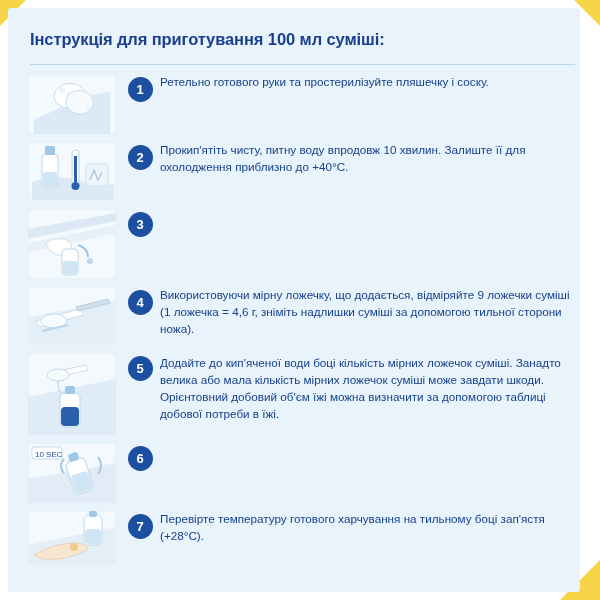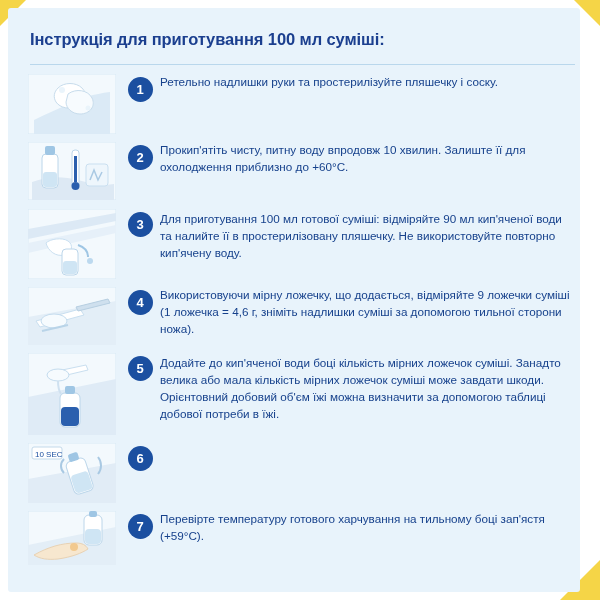--- a/index.html
+++ b/index.html
@@ -143,21 +143,21 @@
             <path d="M6 46 C18 40 28 36 40 30 C52 24 66 20 82 18 L82 60 L6 60 Z" fill="#dbeaf6"></path>
             <path d="M30 14 C36 8 48 8 54 14 C60 20 58 28 50 32 C42 36 32 34 28 28 C25 23 26 18 30 14 Z" fill="#ffffff" stroke="#c7dcec" stroke-width="1"></path>
             <path d="M40 20 C48 14 60 16 64 24 C68 32 62 40 52 40 C44 40 38 34 38 28 Z" fill="#f7fbfe" stroke="#c7dcec" stroke-width="1"></path>
             <circle cx="34" cy="16" r="3" fill="#eaf4fb"></circle>
             <circle cx="60" cy="34" r="2.5" fill="#eaf4fb"></circle>
           </svg>
         </div>
         <div class="num-col">
           <div class="num">1</div>
         </div>
-        <div class="text">Ретельно надлишки руки та простерилізуйте пляшечку і соску.</div>
+        <div class="text">Ретельно готового руки та простерилізуйте пляшечку і соску.</div>
       </div>
 
       <div class="step s2">
         <div class="thumb">
           <svg width="88" height="58" viewBox="0 0 88 58">
             <rect x="0" y="0" width="88" height="58" fill="#f3f9fd"></rect>
             <rect x="0" y="0" width="88" height="58" fill="none" stroke="#d7e9f5"></rect>
             <path d="M4 40 C20 34 34 34 50 38 C64 42 76 44 86 42 L86 58 L4 58 Z" fill="#dde9f4"></path>
             <rect x="14" y="12" width="16" height="34" rx="4" fill="#ffffff" stroke="#bcd6ea"></rect>
             <rect x="17" y="4" width="10" height="9" rx="2" fill="#9fc6e4"></rect>
@@ -165,41 +165,40 @@
             <rect x="44" y="8" width="7" height="38" rx="3" fill="#ffffff" stroke="#bcd6ea"></rect>
             <rect x="46" y="14" width="3" height="26" fill="#2a5fae"></rect>
             <circle cx="47.5" cy="44" r="4" fill="#2a5fae"></circle>
             <rect x="58" y="22" width="22" height="22" rx="3" fill="#eef6fc" stroke="#c9dff0"></rect>
             <path d="M62 38 L66 28 L70 38 L74 30" fill="none" stroke="#a9c9e3" stroke-width="1.5"></path>
           </svg>
         </div>
         <div class="num-col">
           <div class="num">2</div>
         </div>
-        <div class="text">Прокип'ятіть чисту, питну воду впродовж 10 хвилин. Залиште її для охолодження приблизно до +60°C.</div>
+        <div class="text">Прокип'ятіть чисту, питну воду впродовж 10 хвилин. Залиште її для охолодження приблизно до +40°C.</div>
       </div>
 
       <div class="step s3">
         <div class="thumb">
           <svg width="88" height="70" viewBox="0 0 88 70">
             <rect x="0" y="0" width="88" height="70" fill="#f3f9fd"></rect>
             <rect x="0" y="0" width="88" height="70" fill="none" stroke="#d7e9f5"></rect>
             <path d="M0 20 L88 4 L88 12 L0 30 Z" fill="#dce9f5"></path>
             <path d="M0 34 L88 16 L88 24 L0 44 Z" fill="#e6f0f9"></path>
             <path d="M18 34 C22 30 34 28 40 32 C46 36 44 44 36 46 C28 48 20 42 18 34 Z" fill="#ffffff" stroke="#c9dff0"></path>
             <rect x="34" y="40" width="16" height="26" rx="4" fill="#ffffff" stroke="#bcd6ea"></rect>
             <rect x="35" y="52" width="14" height="13" rx="3" fill="#cfe5f4"></rect>
             <path d="M50 36 C56 38 60 42 60 48" fill="none" stroke="#9fc6e4" stroke-width="2"></path>
             <circle cx="62" cy="52" r="3" fill="#bcd9ef"></circle>
           </svg>
         </div>
         <div class="num-col">
           <div class="num">3</div>
         </div>
-        <div class="text">Для приготування 100 мл готової суміші: відміряйте 90 мл кип'яченої води та налийте її в простерилізовану пляшечку. Не використовуйте повторно кип'ячену воду.</div>
       </div>
 
       <div class="step s4">
         <div class="thumb">
           <svg width="88" height="58" viewBox="0 0 88 58">
             <rect x="0" y="0" width="88" height="58" fill="#f3f9fd"></rect>
             <rect x="0" y="0" width="88" height="58" fill="none" stroke="#d7e9f5"></rect>
             <path d="M0 30 L88 14 L88 58 L0 58 Z" fill="#e3eef7"></path>
             <path d="M8 34 L52 22 L56 28 L12 40 Z" fill="#ffffff" stroke="#c9dff0"></path>
             <path d="M48 20 L80 12 L82 16 L50 24 Z" fill="#cfe0ee" stroke="#b6cee1"></path>
@@ -264,18 +263,18 @@
             <rect x="56" y="4" width="18" height="30" rx="5" fill="#ffffff" stroke="#bcd6ea"></rect>
             <rect x="61" y="0" width="8" height="6" rx="2" fill="#9fc6e4"></rect>
             <rect x="57" y="18" width="16" height="15" rx="4" fill="#cfe5f4"></rect>
             <path d="M6 44 C20 36 34 32 48 32 C54 32 58 34 60 38 C54 42 44 46 30 48 C20 49 12 48 6 44 Z" fill="#f7e7cf" stroke="#e8d2b4"></path>
             <circle cx="46" cy="36" r="4" fill="#f2c98f"></circle>
           </svg>
         </div>
         <div class="num-col">
           <div class="num">7</div>
         </div>
-        <div class="text">Перевірте температуру готового харчування на тильному боці зап'ястя (+59°C).</div>
+        <div class="text">Перевірте температуру готового харчування на тильному боці зап'ястя (+28°C).</div>
       </div>
 
     </div>
   </div>
 </div>
 
 </body></html>

